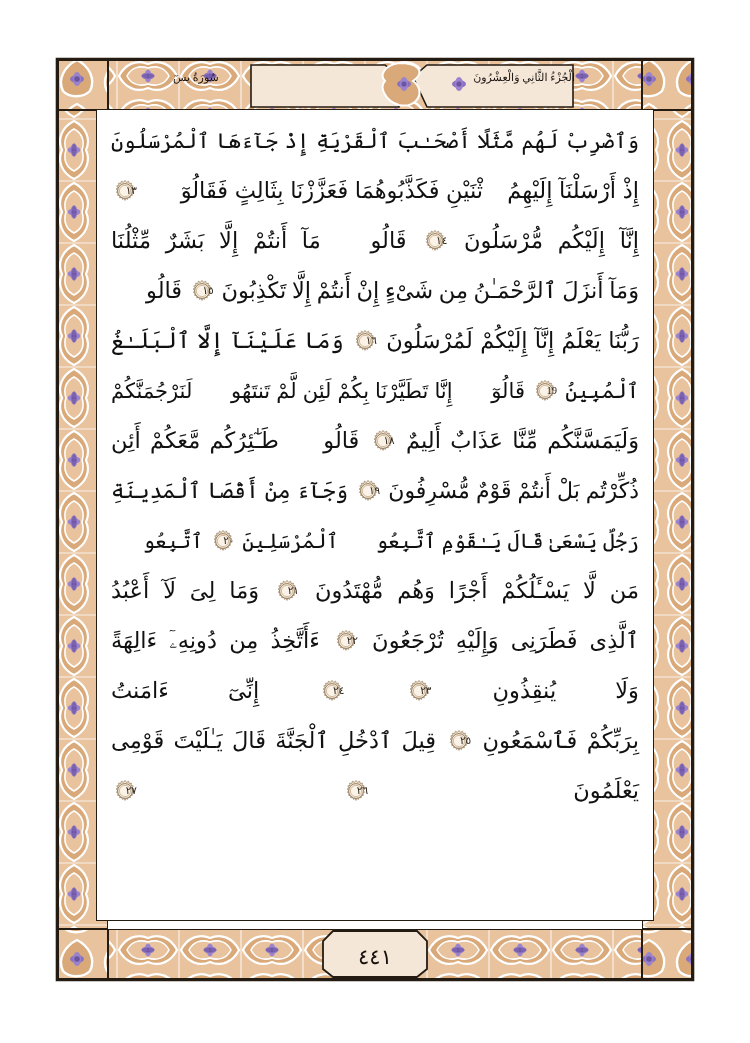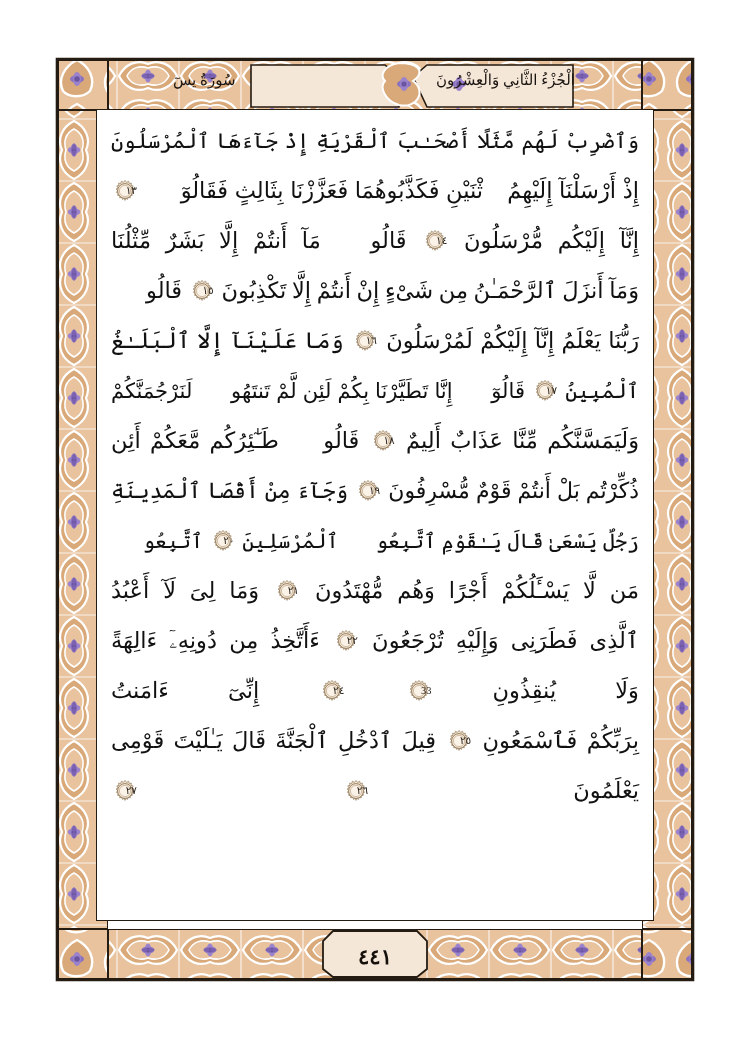--- a/index.html
+++ b/index.html
@@ -40,21 +40,21 @@
     left: 55px;
     top: 61px;
     width: 640px;
     height: 48px;
     pointer-events: none;
   }
   .hdr-text {
     position: absolute;
     top: 8px;
     font-family: "Liberation Serif", serif;
-    font-size: 15px;
+    font-size: 11px;
     color: #1a1410;
     white-space: nowrap;
     direction: rtl;
     line-height: 1.5;
   }
   #hdr-juz { right: 120px; }
   #hdr-surah { left: 118px; }
 
   
   #panel {
@@ -127,21 +127,20 @@
     align-items: center;
     justify-content: center;
     pointer-events: none;
   }
   #pagenum {
     font-family: "Liberation Serif", serif;
     font-size: 21px;
     color: #16100b;
     direction: rtl;
     letter-spacing: 1px;
-    font-weight: bold;
   }
 </style>
 </head>
 <body>
 
 <div id="page">
 
   <div id="frame">
     <svg id="frame-svg" viewBox="0 0 640 925" xmlns="http://www.w3.org/2000/svg">
       <defs>
@@ -253,21 +252,21 @@
             </svg><span class="vnum">١٥</span></span><span> قَالُوا۟</span></div>
       <div class="ayah-line"><span>رَبُّنَا يَعْلَمُ إِنَّآ إِلَيْكُمْ لَمُرْسَلُونَ</span> <span class="vmark"><svg width="24" height="24" viewBox="0 0 24 24" xmlns="http://www.w3.org/2000/svg">
               <path d="M12 1.4 L13.6 3.4 L15.6 2.2 L16.2 4.5 L18.4 4.2 L18.0 6.4 L20.2 6.9 L19.0 8.8 L20.9 10.0 L19.2 11.6 L20.6 13.3 L18.6 14.2 L19.4 16.3 L17.2 16.6 L17.3 18.8 L15.2 18.3 L14.5 20.4 L12.7 19.2 L12 21.4 L11.3 19.2 L9.5 20.4 L8.8 18.3 L6.7 18.8 L6.8 16.6 L4.6 16.3 L5.4 14.2 L3.4 13.3 L4.8 11.6 L3.1 10.0 L5.0 8.8 L3.8 6.9 L6.0 6.4 L5.6 4.2 L7.8 4.5 L8.4 2.2 L10.4 3.4 Z" fill="#f2e3cf" stroke="#9c8566" stroke-width="0.8"></path>
               <circle cx="12" cy="12" r="7.4" fill="#f6ead9" stroke="#8d7558" stroke-width="0.9"></circle>
               <circle cx="12" cy="12" r="5.6" fill="#fbf3e8" stroke="#b39a79" stroke-width="0.6"></circle>
             </svg><span class="vnum">١٦</span></span><span> وَمَا عَلَيْنَآ إِلَّا ٱلْبَلَـٰغُ</span></div>
       <div class="ayah-line" style="font-size: 21px;"><span>ٱلْمُبِينُ</span> <span class="vmark"><svg width="24" height="24" viewBox="0 0 24 24" xmlns="http://www.w3.org/2000/svg">
               <path d="M12 1.4 L13.6 3.4 L15.6 2.2 L16.2 4.5 L18.4 4.2 L18.0 6.4 L20.2 6.9 L19.0 8.8 L20.9 10.0 L19.2 11.6 L20.6 13.3 L18.6 14.2 L19.4 16.3 L17.2 16.6 L17.3 18.8 L15.2 18.3 L14.5 20.4 L12.7 19.2 L12 21.4 L11.3 19.2 L9.5 20.4 L8.8 18.3 L6.7 18.8 L6.8 16.6 L4.6 16.3 L5.4 14.2 L3.4 13.3 L4.8 11.6 L3.1 10.0 L5.0 8.8 L3.8 6.9 L6.0 6.4 L5.6 4.2 L7.8 4.5 L8.4 2.2 L10.4 3.4 Z" fill="#f2e3cf" stroke="#9c8566" stroke-width="0.8"></path>
               <circle cx="12" cy="12" r="7.4" fill="#f6ead9" stroke="#8d7558" stroke-width="0.9"></circle>
               <circle cx="12" cy="12" r="5.6" fill="#fbf3e8" stroke="#b39a79" stroke-width="0.6"></circle>
-            </svg><span class="vnum">١٧</span></span><span> قَالُوٓا۟ إِنَّا تَطَيَّرْنَا بِكُمْ لَئِن لَّمْ تَنتَهُوا۟ لَنَرْجُمَنَّكُمْ</span></div>
+            </svg><span class="vnum">19</span></span><span> قَالُوٓا۟ إِنَّا تَطَيَّرْنَا بِكُمْ لَئِن لَّمْ تَنتَهُوا۟ لَنَرْجُمَنَّكُمْ</span></div>
       <div class="ayah-line"><span>وَلَيَمَسَّنَّكُم مِّنَّا عَذَابٌ أَلِيمٌ</span> <span class="vmark"><svg width="24" height="24" viewBox="0 0 24 24" xmlns="http://www.w3.org/2000/svg">
               <path d="M12 1.4 L13.6 3.4 L15.6 2.2 L16.2 4.5 L18.4 4.2 L18.0 6.4 L20.2 6.9 L19.0 8.8 L20.9 10.0 L19.2 11.6 L20.6 13.3 L18.6 14.2 L19.4 16.3 L17.2 16.6 L17.3 18.8 L15.2 18.3 L14.5 20.4 L12.7 19.2 L12 21.4 L11.3 19.2 L9.5 20.4 L8.8 18.3 L6.7 18.8 L6.8 16.6 L4.6 16.3 L5.4 14.2 L3.4 13.3 L4.8 11.6 L3.1 10.0 L5.0 8.8 L3.8 6.9 L6.0 6.4 L5.6 4.2 L7.8 4.5 L8.4 2.2 L10.4 3.4 Z" fill="#f2e3cf" stroke="#9c8566" stroke-width="0.8"></path>
               <circle cx="12" cy="12" r="7.4" fill="#f6ead9" stroke="#8d7558" stroke-width="0.9"></circle>
               <circle cx="12" cy="12" r="5.6" fill="#fbf3e8" stroke="#b39a79" stroke-width="0.6"></circle>
             </svg><span class="vnum">١٨</span></span><span> قَالُوا۟ طَـٰٓئِرُكُم مَّعَكُمْ أَئِن</span></div>
       <div class="ayah-line" style="font-size: 22px;"><span>ذُكِّرْتُم بَلْ أَنتُمْ قَوْمٌ مُّسْرِفُونَ</span> <span class="vmark"><svg width="24" height="24" viewBox="0 0 24 24" xmlns="http://www.w3.org/2000/svg">
               <path d="M12 1.4 L13.6 3.4 L15.6 2.2 L16.2 4.5 L18.4 4.2 L18.0 6.4 L20.2 6.9 L19.0 8.8 L20.9 10.0 L19.2 11.6 L20.6 13.3 L18.6 14.2 L19.4 16.3 L17.2 16.6 L17.3 18.8 L15.2 18.3 L14.5 20.4 L12.7 19.2 L12 21.4 L11.3 19.2 L9.5 20.4 L8.8 18.3 L6.7 18.8 L6.8 16.6 L4.6 16.3 L5.4 14.2 L3.4 13.3 L4.8 11.6 L3.1 10.0 L5.0 8.8 L3.8 6.9 L6.0 6.4 L5.6 4.2 L7.8 4.5 L8.4 2.2 L10.4 3.4 Z" fill="#f2e3cf" stroke="#9c8566" stroke-width="0.8"></path>
               <circle cx="12" cy="12" r="7.4" fill="#f6ead9" stroke="#8d7558" stroke-width="0.9"></circle>
               <circle cx="12" cy="12" r="5.6" fill="#fbf3e8" stroke="#b39a79" stroke-width="0.6"></circle>
             </svg><span class="vnum">١٩</span></span><span> وَجَآءَ مِنْ أَقْصَا ٱلْمَدِينَةِ</span></div>
@@ -283,21 +282,21 @@
             </svg><span class="vnum">٢١</span></span><span> وَمَا لِىَ لَآ أَعْبُدُ</span></div>
       <div class="ayah-line"><span>ٱلَّذِى فَطَرَنِى وَإِلَيْهِ تُرْجَعُونَ</span> <span class="vmark"><svg width="24" height="24" viewBox="0 0 24 24" xmlns="http://www.w3.org/2000/svg">
               <path d="M12 1.4 L13.6 3.4 L15.6 2.2 L16.2 4.5 L18.4 4.2 L18.0 6.4 L20.2 6.9 L19.0 8.8 L20.9 10.0 L19.2 11.6 L20.6 13.3 L18.6 14.2 L19.4 16.3 L17.2 16.6 L17.3 18.8 L15.2 18.3 L14.5 20.4 L12.7 19.2 L12 21.4 L11.3 19.2 L9.5 20.4 L8.8 18.3 L6.7 18.8 L6.8 16.6 L4.6 16.3 L5.4 14.2 L3.4 13.3 L4.8 11.6 L3.1 10.0 L5.0 8.8 L3.8 6.9 L6.0 6.4 L5.6 4.2 L7.8 4.5 L8.4 2.2 L10.4 3.4 Z" fill="#f2e3cf" stroke="#9c8566" stroke-width="0.8"></path>
               <circle cx="12" cy="12" r="7.4" fill="#f6ead9" stroke="#8d7558" stroke-width="0.9"></circle>
               <circle cx="12" cy="12" r="5.6" fill="#fbf3e8" stroke="#b39a79" stroke-width="0.6"></circle>
             </svg><span class="vnum">٢٢</span></span><span> ءَأَتَّخِذُ مِن دُونِهِۦٓ ءَالِهَةً</span></div>
       <div class="ayah-line"><span>وَلَا يُنقِذُونِ</span> <span class="vmark"><svg width="24" height="24" viewBox="0 0 24 24" xmlns="http://www.w3.org/2000/svg">
               <path d="M12 1.4 L13.6 3.4 L15.6 2.2 L16.2 4.5 L18.4 4.2 L18.0 6.4 L20.2 6.9 L19.0 8.8 L20.9 10.0 L19.2 11.6 L20.6 13.3 L18.6 14.2 L19.4 16.3 L17.2 16.6 L17.3 18.8 L15.2 18.3 L14.5 20.4 L12.7 19.2 L12 21.4 L11.3 19.2 L9.5 20.4 L8.8 18.3 L6.7 18.8 L6.8 16.6 L4.6 16.3 L5.4 14.2 L3.4 13.3 L4.8 11.6 L3.1 10.0 L5.0 8.8 L3.8 6.9 L6.0 6.4 L5.6 4.2 L7.8 4.5 L8.4 2.2 L10.4 3.4 Z" fill="#f2e3cf" stroke="#9c8566" stroke-width="0.8"></path>
               <circle cx="12" cy="12" r="7.4" fill="#f6ead9" stroke="#8d7558" stroke-width="0.9"></circle>
               <circle cx="12" cy="12" r="5.6" fill="#fbf3e8" stroke="#b39a79" stroke-width="0.6"></circle>
-            </svg><span class="vnum">33</span></span> <span class="vmark"><svg width="24" height="24" viewBox="0 0 24 24" xmlns="http://www.w3.org/2000/svg">
+            </svg><span class="vnum">٢٣</span></span> <span class="vmark"><svg width="24" height="24" viewBox="0 0 24 24" xmlns="http://www.w3.org/2000/svg">
               <path d="M12 1.4 L13.6 3.4 L15.6 2.2 L16.2 4.5 L18.4 4.2 L18.0 6.4 L20.2 6.9 L19.0 8.8 L20.9 10.0 L19.2 11.6 L20.6 13.3 L18.6 14.2 L19.4 16.3 L17.2 16.6 L17.3 18.8 L15.2 18.3 L14.5 20.4 L12.7 19.2 L12 21.4 L11.3 19.2 L9.5 20.4 L8.8 18.3 L6.7 18.8 L6.8 16.6 L4.6 16.3 L5.4 14.2 L3.4 13.3 L4.8 11.6 L3.1 10.0 L5.0 8.8 L3.8 6.9 L6.0 6.4 L5.6 4.2 L7.8 4.5 L8.4 2.2 L10.4 3.4 Z" fill="#f2e3cf" stroke="#9c8566" stroke-width="0.8"></path>
               <circle cx="12" cy="12" r="7.4" fill="#f6ead9" stroke="#8d7558" stroke-width="0.9"></circle>
               <circle cx="12" cy="12" r="5.6" fill="#fbf3e8" stroke="#b39a79" stroke-width="0.6"></circle>
             </svg><span class="vnum">٢٤</span></span><span> إِنِّىٓ ءَامَنتُ</span></div>
       <div class="ayah-line"><span>بِرَبِّكُمْ فَٱسْمَعُونِ</span> <span class="vmark"><svg width="24" height="24" viewBox="0 0 24 24" xmlns="http://www.w3.org/2000/svg">
               <path d="M12 1.4 L13.6 3.4 L15.6 2.2 L16.2 4.5 L18.4 4.2 L18.0 6.4 L20.2 6.9 L19.0 8.8 L20.9 10.0 L19.2 11.6 L20.6 13.3 L18.6 14.2 L19.4 16.3 L17.2 16.6 L17.3 18.8 L15.2 18.3 L14.5 20.4 L12.7 19.2 L12 21.4 L11.3 19.2 L9.5 20.4 L8.8 18.3 L6.7 18.8 L6.8 16.6 L4.6 16.3 L5.4 14.2 L3.4 13.3 L4.8 11.6 L3.1 10.0 L5.0 8.8 L3.8 6.9 L6.0 6.4 L5.6 4.2 L7.8 4.5 L8.4 2.2 L10.4 3.4 Z" fill="#f2e3cf" stroke="#9c8566" stroke-width="0.8"></path>
               <circle cx="12" cy="12" r="7.4" fill="#f6ead9" stroke="#8d7558" stroke-width="0.9"></circle>
               <circle cx="12" cy="12" r="5.6" fill="#fbf3e8" stroke="#b39a79" stroke-width="0.6"></circle>
             </svg><span class="vnum">٢٥</span></span><span> قِيلَ ٱدْخُلِ ٱلْجَنَّةَ قَالَ يَـٰلَيْتَ قَوْمِى</span></div>
       <div class="ayah-line"><span>يَعْلَمُونَ</span> <span class="vmark"><svg width="24" height="24" viewBox="0 0 24 24" xmlns="http://www.w3.org/2000/svg">

